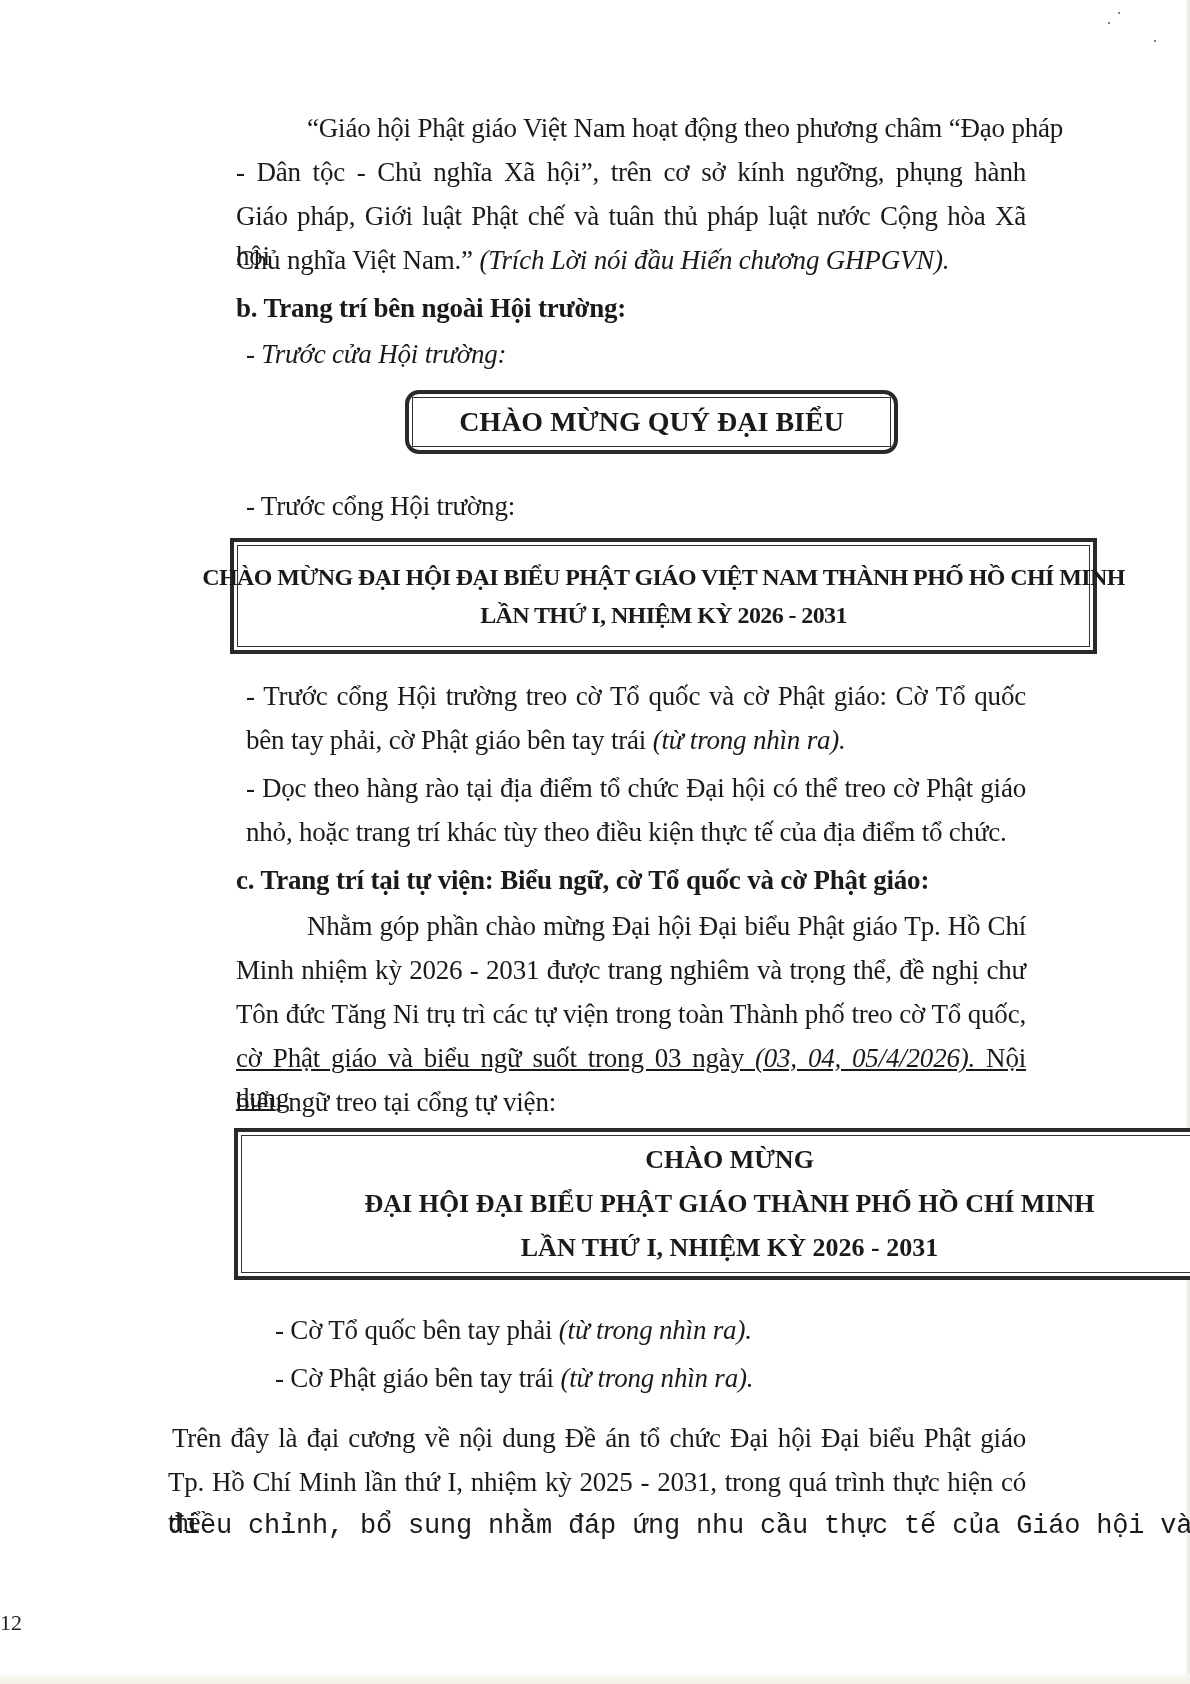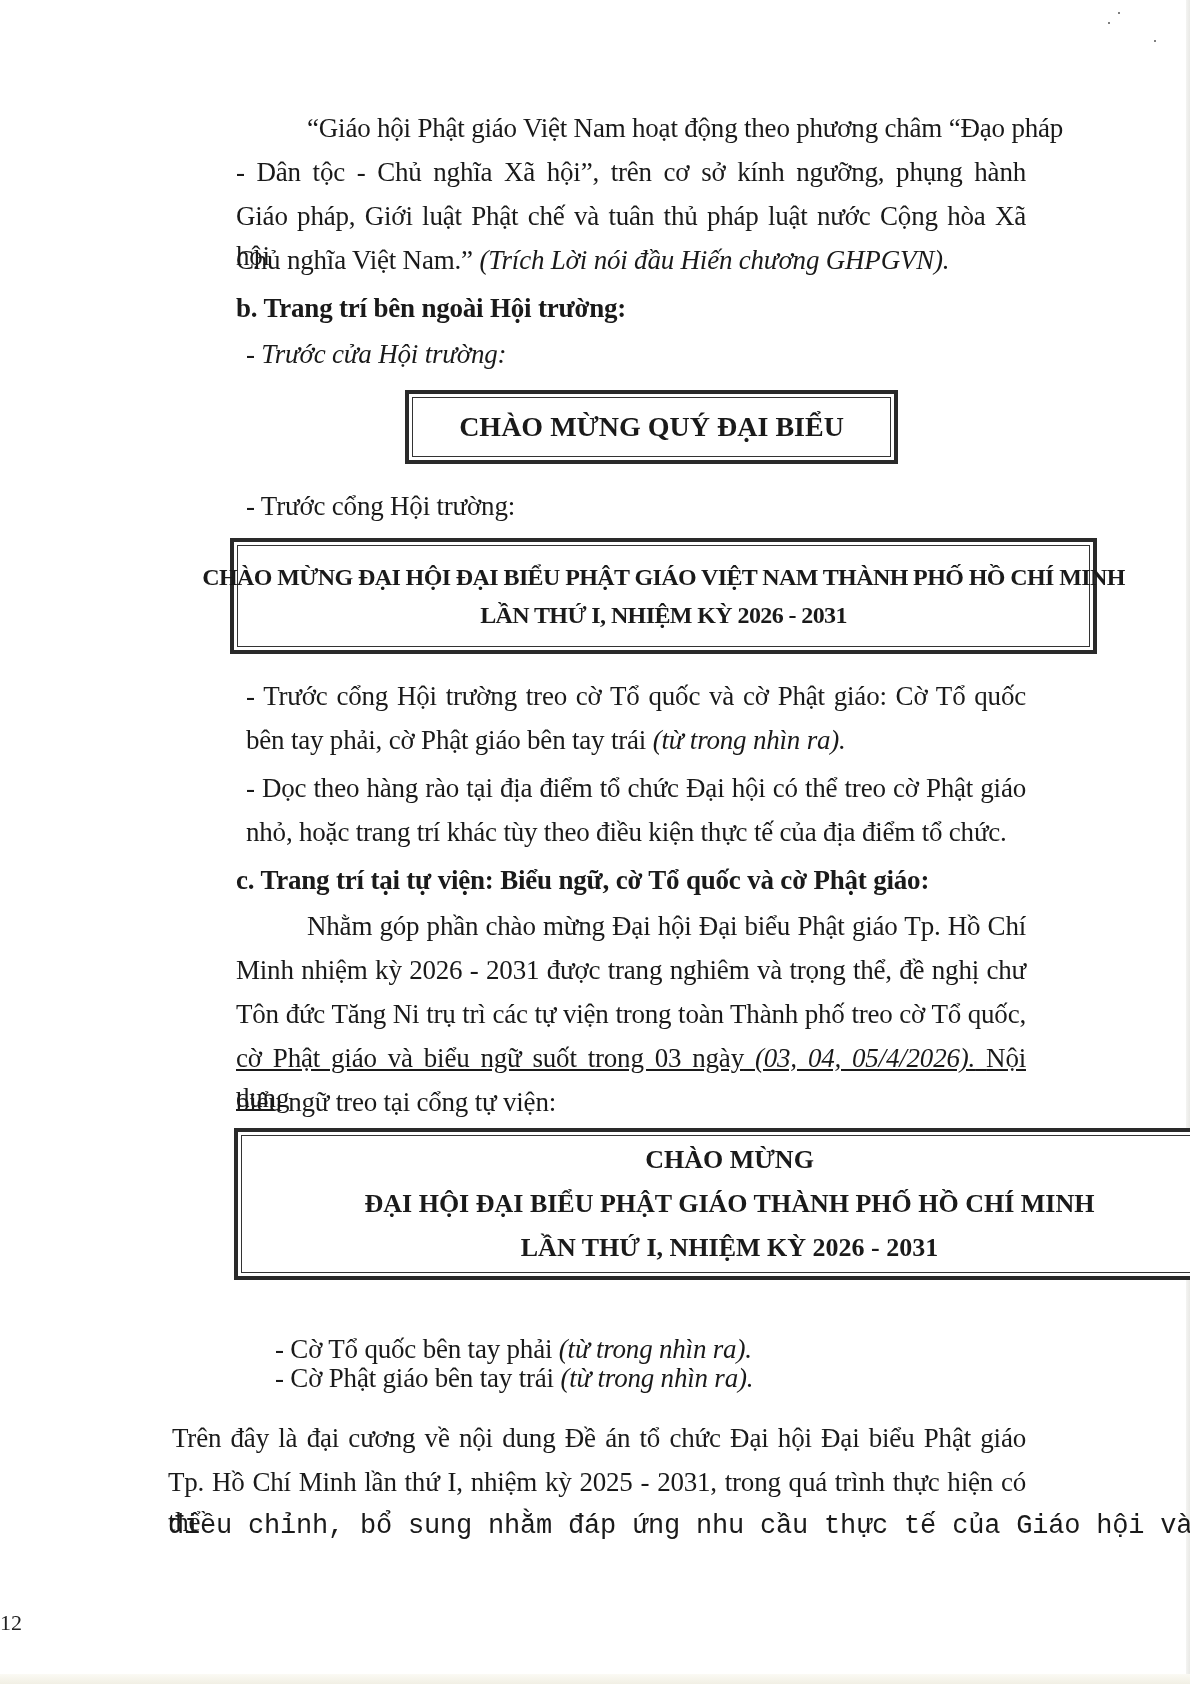--- a/index.html
+++ b/index.html
@@ -115,21 +115,21 @@
   <div class="text just" data-name="quote-line-2" style="left:236px; top:152px; width:790px;">- Dân tộc - Chủ nghĩa Xã hội”, trên cơ sở kính ngưỡng, phụng hành</div>
   <div class="text just" data-name="quote-line-3" style="left:236px; top:196px; width:790px;">Giáo pháp, Giới luật Phật chế và tuân thủ pháp luật nước Cộng hòa Xã hội</div>
   <div class="text" data-name="quote-line-4" style="left:236px; top:240px;">
     <span data-name="quote-text-end">Chủ nghĩa Việt Nam.”</span>
     <span class="it" data-name="quote-citation">(Trích Lời nói đầu Hiến chương GHPGVN).</span>
   </div>
 
   <div class="text bold" data-name="section-b-heading" style="left:236px; top:288px;">b. Trang trí bên ngoài Hội trường:</div>
   <div class="text" data-name="section-b-item-door" style="left:246px; top:334px;font-style:italic;">- Trước cửa Hội trường:</div>
 
-  <div class="banner" data-name="banner-door" style="left:405px; top:390px; width:350px; height:74px;">
+  <div class="banner" data-name="banner-door" style="left:405px; top:390px; width:350px; height:64px;border-radius:14px;">
     <div class="banner-inner" style="font-size:28px;">
       <span class="banner-line" data-name="banner-door-line">CHÀO MỪNG QUÝ ĐẠI BIỂU</span>
     </div>
   </div>
 
   <style>[data-name="banner-door"]{width:493px !important;}</style>
 
   <div class="text" data-name="section-b-item-gate" style="left:246px; top:486px;">- Trước cổng Hội trường:</div>
 
   <div class="banner" data-name="banner-gate" style="left:230px; top:538px; width:867px; height:116px;">
@@ -161,21 +161,21 @@
   <div class="text" data-name="section-c-para-line-5" style="left:236px; top:1082px;">biểu ngữ treo tại cổng tự viện:</div>
 
   <div class="banner" data-name="banner-temple" style="left:234px; top:1128px; width:991px; height:152px;">
     <div class="banner-inner" style="font-size:26px; line-height:44px;">
       <span class="banner-line" data-name="banner-temple-line-1">CHÀO MỪNG</span>
       <span class="banner-line" data-name="banner-temple-line-2">ĐẠI HỘI ĐẠI BIỂU PHẬT GIÁO THÀNH PHỐ HỒ CHÍ MINH</span>
       <span class="banner-line" data-name="banner-temple-line-3">LẦN THỨ I, NHIỆM KỲ 2026 - 2031</span>
     </div>
   </div>
 
-  <div class="text" data-name="flag-right-note" style="left:275px; top:1310px;margin-top:19px;">
+  <div class="text" data-name="flag-right-note" style="left:275px; top:1310px;">
     <span data-name="flag-right-text">- Cờ Tổ quốc bên tay phải</span>
     <span class="it" data-name="flag-right-italic">(từ trong nhìn ra).</span>
   </div>
   <div class="text" data-name="flag-left-note" style="left:275px; top:1358px;">
     <span data-name="flag-left-text">- Cờ Phật giáo bên tay trái</span>
     <span class="it" data-name="flag-left-italic">(từ trong nhìn ra).</span>
   </div>
 
   <div class="text just" data-name="closing-line-1" style="left:172px; top:1418px; width:854px;">Trên đây là đại cương về nội dung Đề án tổ chức Đại hội Đại biểu Phật giáo</div>
   <div class="text just" data-name="closing-line-2" style="left:168px; top:1462px; width:858px;">Tp. Hồ Chí Minh lần thứ I, nhiệm kỳ 2025 - 2031, trong quá trình thực hiện có thể</div>

